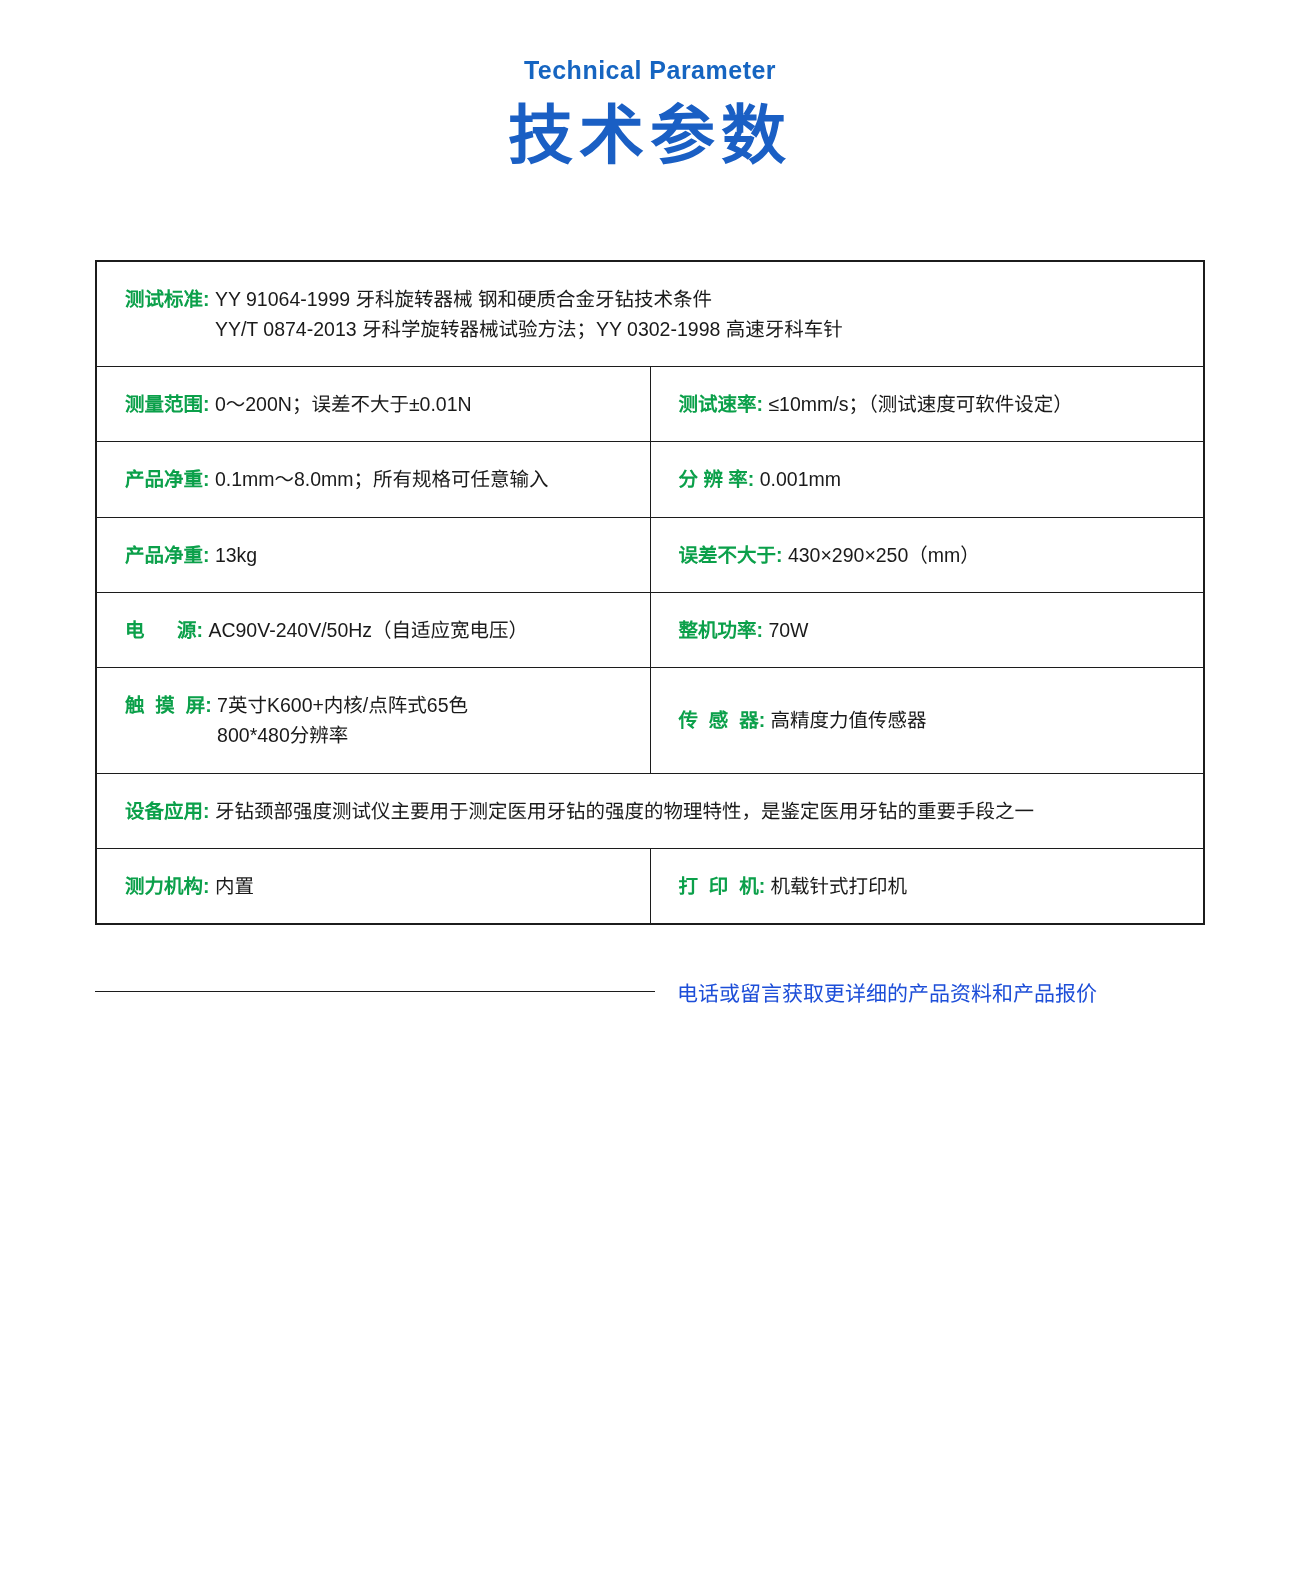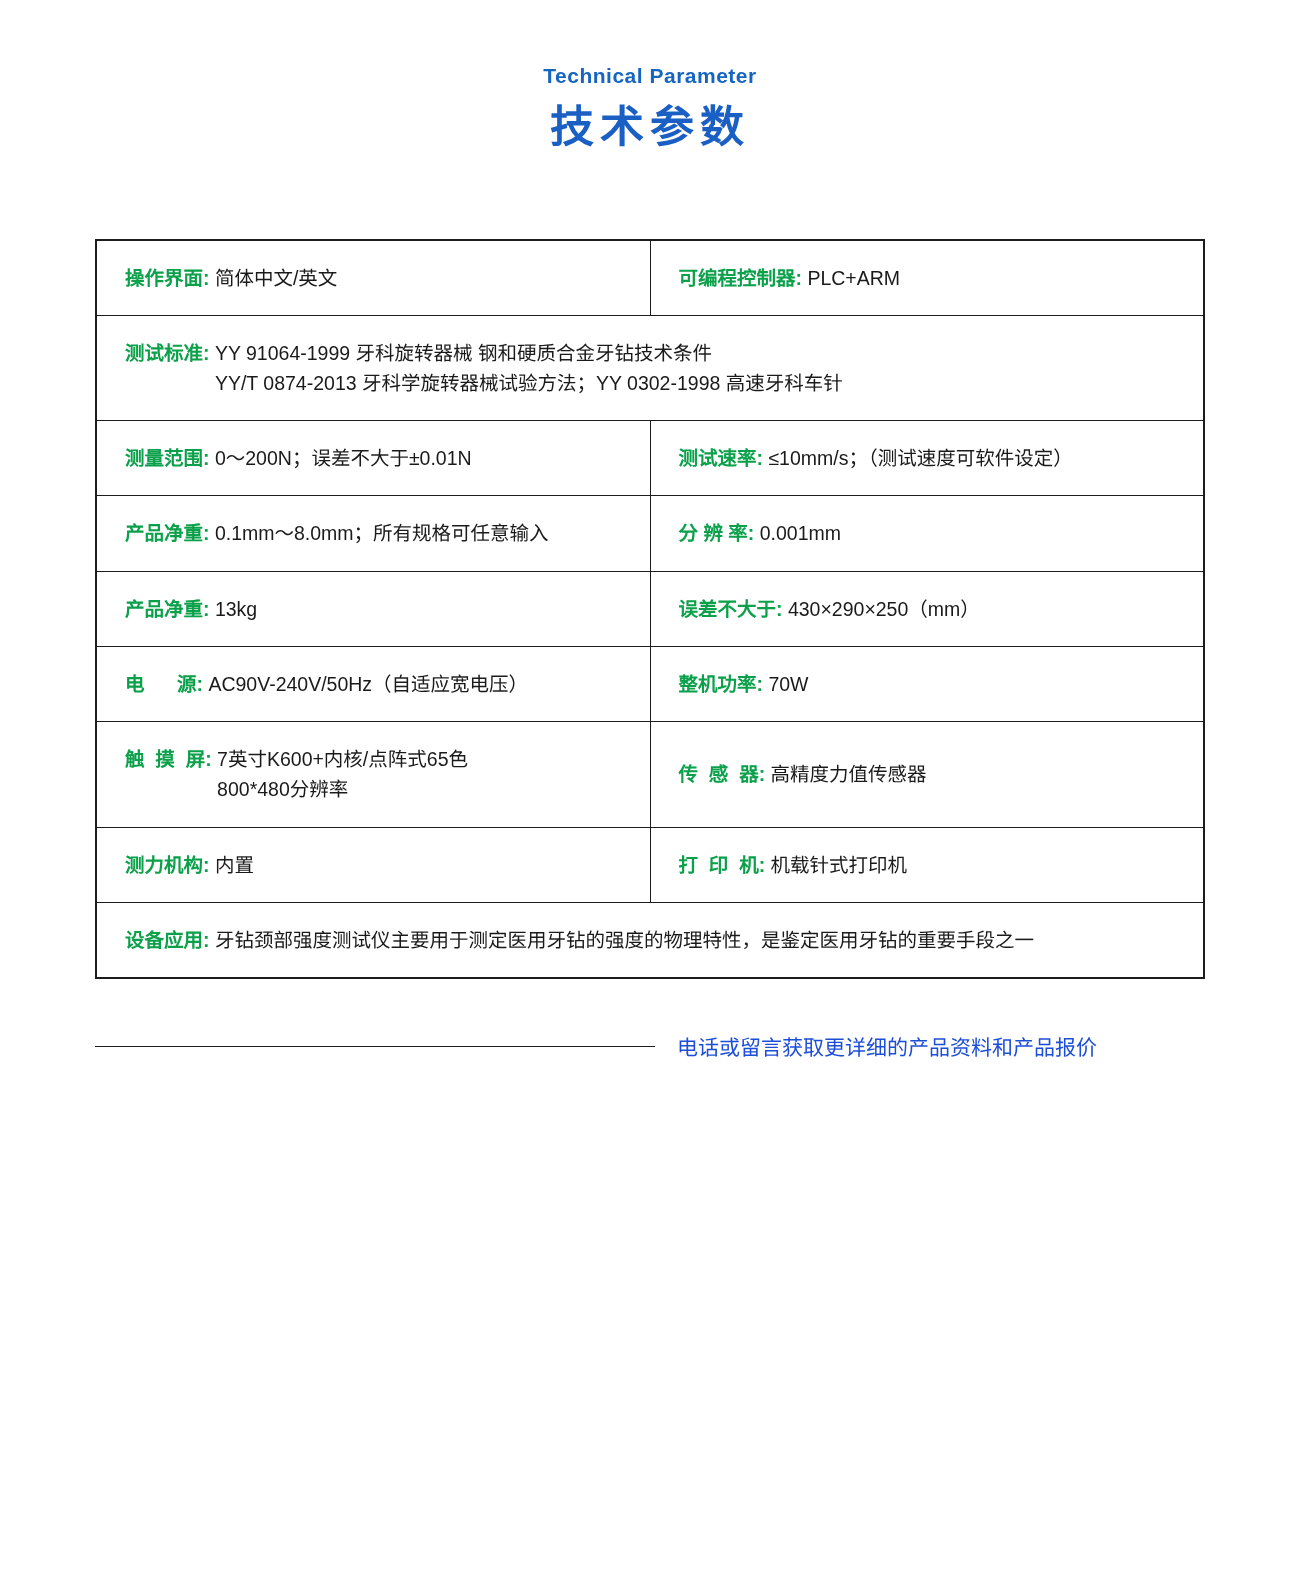--- a/index.html
+++ b/index.html
@@ -19,28 +19,27 @@
     min-height: 1583px;
     box-sizing: border-box;
     padding: 0;
   }
   .header {
     text-align: center;
     padding-top: 56px;
   }
   .header .eng {
     color: #1665c1;
-    font-size: 21px;
+    font-size: 25px;
     font-weight: bold;
     letter-spacing: 0.5px;
-    margin-top: 8px;
   }
   .header .cn {
     color: #1a5fc4;
-    font-size: 44px;
+    font-size: 65px;
     font-weight: bold;
     letter-spacing: 6px;
     margin-top: 14px;
     line-height: 1.15;
   }
 
   .spec-table {
     width: 1110px;
     margin: 86px auto 0 auto;
     border: 2px solid #1c1c1c;
@@ -98,30 +97,20 @@
 
 <div class="page">
 
   <div class="header">
     <div class="eng">Technical Parameter</div>
     <div class="cn">技术参数</div>
   </div>
 
   <table class="spec-table">
     <tbody>
-      <tr>
-        <td class="left-cell">
-          <span class="label">操作界面:</span>
-          <span class="value">简体中文/英文</span>
-        </td>
-        <td class="right-cell">
-          <span class="label">可编程控制器:</span>
-          <span class="value">PLC+ARM</span>
-        </td>
-      </tr>
 
       <tr>
         <td class="multiline" colspan="2">
           <span class="label">测试标准:</span>
           <span class="value">
             <span class="line2">YY 91064-1999  牙科旋转器械 钢和硬质合金牙钻技术条件</span>
             <span class="line2">YY/T 0874-2013  牙科学旋转器械试验方法；YY 0302-1998  高速牙科车针</span>
           </span>
         </td>
       </tr>
@@ -178,34 +167,34 @@
             <span class="line2">800*480分辨率</span>
           </span>
         </td>
         <td class="right-cell">
           <span class="label">传  感  器:</span>
           <span class="value">高精度力值传感器</span>
         </td>
       </tr>
 
       <tr>
-        <td class="left-cell">
-          <span class="label">测力机构:</span>
-          <span class="value">内置</span>
-        </td>
-        <td class="right-cell">
-          <span class="label">打  印  机:</span>
-          <span class="value">机载针式打印机</span>
-        </td>
-      </tr>
-
-      <tr>
         <td colspan="2">
           <span class="label">设备应用:</span>
           <span class="value">牙钻颈部强度测试仪主要用于测定医用牙钻的强度的物理特性，是鉴定医用牙钻的重要手段之一</span>
+        </td>
+      </tr>
+
+      <tr>
+        <td class="left-cell">
+          <span class="label">测力机构:</span>
+          <span class="value">内置</span>
+        </td>
+        <td class="right-cell">
+          <span class="label">打  印  机:</span>
+          <span class="value">机载针式打印机</span>
         </td>
       </tr>
     </tbody>
   </table>
 
   <div class="footer">
     <div class="rule"></div>
     <div class="note">电话或留言获取更详细的产品资料和产品报价</div>
   </div>
 

